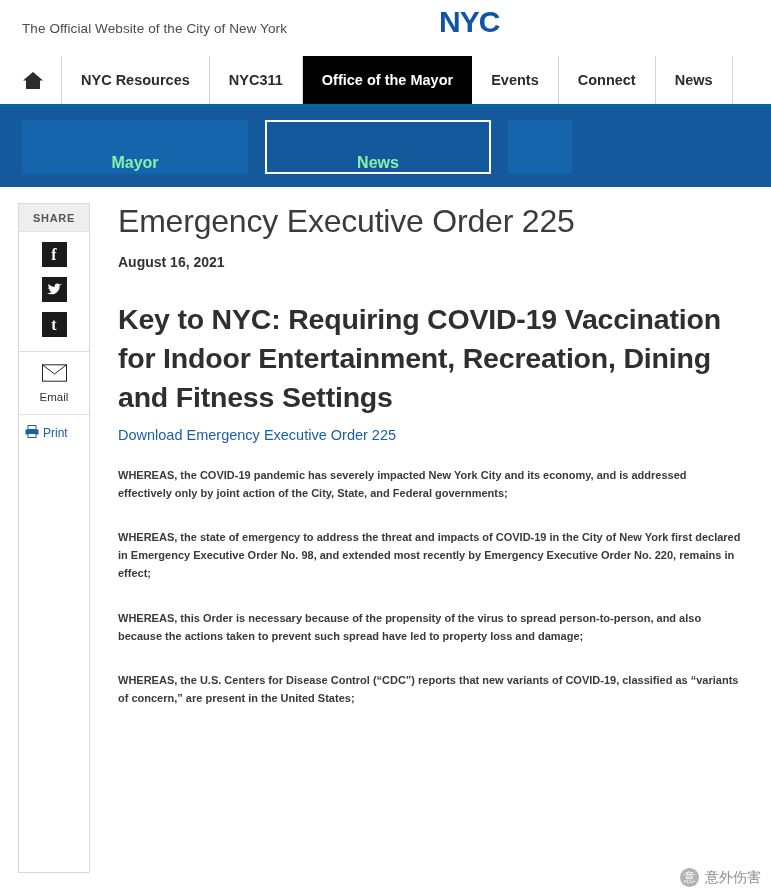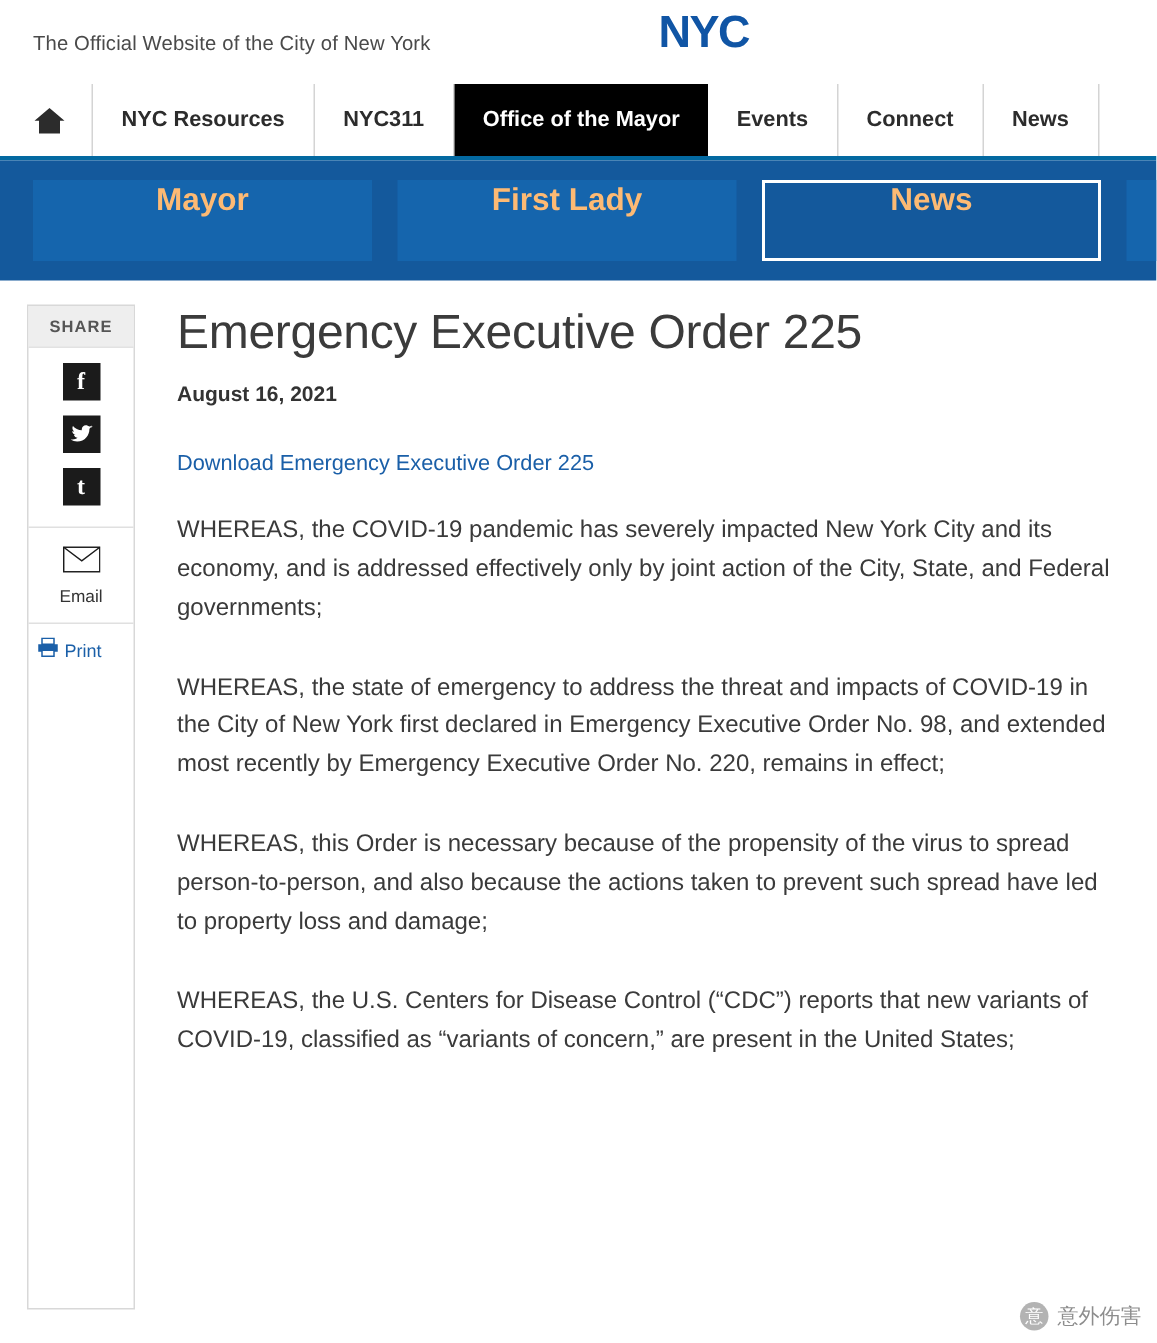--- a/index.html
+++ b/index.html
@@ -81,25 +81,25 @@
     align-items: center;
     padding: 0 22px;
     gap: 17px;
     position: relative;
     overflow: hidden;
   }
   .subnav-btn {
     height: 50px;
     min-width: 222px;
     background: #1565ad;
-    color: #fdba74;
-    font-size: 21px;
-    font-weight: bold;
-    display: flex;
-    align-items: flex-start;
+    color: #86efac;
+    font-size: 16px;
+    font-weight: bold;
+    display: flex;
+    align-items: flex-end;
     justify-content: center;
     cursor: pointer;
     border: 2px solid transparent;
   }
   .subnav-btn.selected {
     border: 2px solid #ffffff;
     background: #14599c;
   }
   .subnav-btn.partial {
     min-width: 60px;
@@ -209,24 +209,25 @@
     letter-spacing: -0.2px;
   }
   a.download-link {
     font-size: 14.5px;
     color: #1a5fa8;
     text-decoration: none;
     display: inline-block;
     margin-bottom: 24px;
   }
   p.body-para {
-    font-size: 16px;
+    font-size: 11px;
     line-height: 1.62;
     color: #3a3a3a;
     margin: 0 0 27px 0;
+    font-weight: bold;
   }
 
   
   .watermark {
     position: absolute;
     right: 10px;
     bottom: 8px;
     display: flex;
     align-items: center;
     gap: 6px;
@@ -278,23 +279,20 @@
     <span>Connect</span>
   </div>
   <div class="nav-item">
     <span>News</span>
   </div>
 </div>
 
 <div class="subnav">
   <div class="subnav-btn">
     <span>Mayor</span>
-  </div>
-  <div class="subnav-btn">
-    <span>First Lady</span>
   </div>
   <div class="subnav-btn selected">
     <span>News</span>
   </div>
   <div class="subnav-btn partial"></div>
 </div>
 
 <div class="content-wrap">
 
   <div class="share-rail">
@@ -325,20 +323,21 @@
           <rect x="3" y="8.5" width="8" height="4" fill="#ffffff" stroke="#1a5fa8"></rect>
         </svg>
       </span>
       <span class="lbl">Print</span>
     </div>
   </div>
 
   <div class="article">
     <h1 class="page-title">Emergency Executive Order 225</h1>
     <div class="date">August 16, 2021</div>
+    <h2 class="order-title">Key to NYC: Requiring COVID-19 Vaccination for Indoor Entertainment, Recreation, Dining and Fitness Settings</h2>
     <a class="download-link" href="#">Download Emergency Executive Order 225</a>
     <p class="body-para">WHEREAS, the COVID-19 pandemic has severely impacted New York City and its economy, and is addressed effectively only by joint action of the City, State, and Federal governments;</p>
     <p class="body-para">WHEREAS, the state of emergency to address the threat and impacts of COVID-19 in the City of New York first declared in Emergency Executive Order No. 98, and extended most recently by Emergency Executive Order No. 220, remains in effect;</p>
     <p class="body-para">WHEREAS, this Order is necessary because of the propensity of the virus to spread person-to-person, and also because the actions taken to prevent such spread have led to property loss and damage;</p>
     <p class="body-para">WHEREAS, the U.S. Centers for Disease Control (“CDC”) reports that new variants of COVID-19, classified as “variants of concern,” are present in the United States;</p>
   </div>
 </div>
 
 <div class="watermark">
   <div class="wm-circle">意</div>

